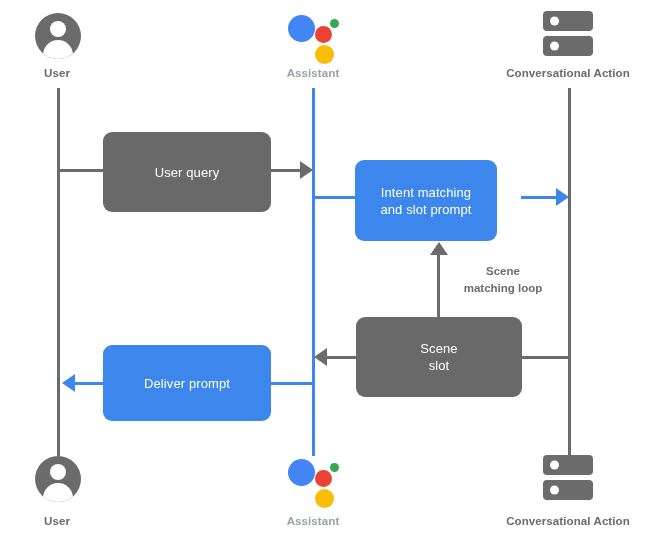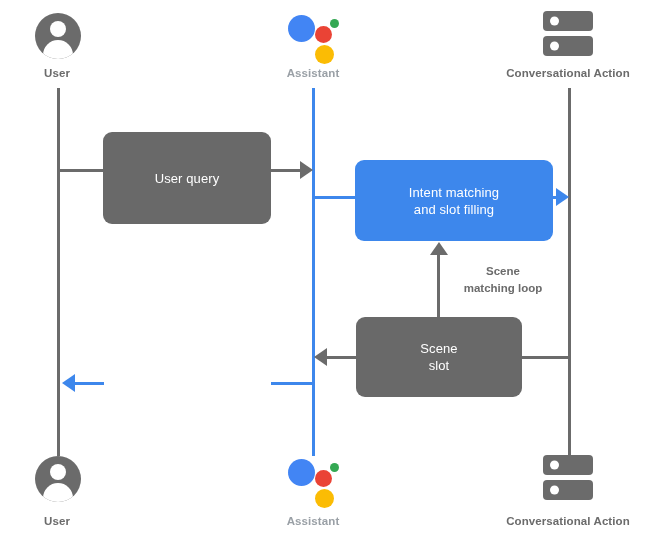--- a/index.html
+++ b/index.html
@@ -94,32 +94,32 @@
     <span class="bar b1">
         <span class="led"></span>
       </span>
     <span class="bar b2">
         <span class="led"></span>
       </span>
   </div>
   <div class="actor-label gray" style="left:488px; top:66px; width:160px;">Conversational Action</div>
 
   <div class="hline gray" style="left:58px; top:169px; width:46px;"></div>
-  <div class="node gray" style="left:103px; top:132px; width:168px; height:92px;">
+  <div class="node gray" style="left:103px; top:132px; width:168px; height:80px;">
     <span>User query</span>
   </div>
 
   <div class="hline gray" style="left:271px; top:169px; width:33px;"></div>
   <div class="arrow right gray" style="left:300px; top:161px;"></div>
 
   <div class="hline blue" style="left:313px; top:196px; width:44px;"></div>
-  <div class="node blue" style="left:355px; top:160px; width:198px; height:81px;">
+  <div class="node blue" style="left:355px; top:160px; width:142px; height:81px;">
     <span>
       <span>Intent matching</span><br>
-      <span>and slot filling</span>
+      <span>and slot prompt</span>
     </span>
   </div>
 
   <div class="hline blue" style="left:521px; top:196px; width:39px;"></div>
   <div class="arrow right blue" style="left:556px; top:188px;"></div>
 
   <div class="vline gray" style="left:437px; top:254px; height:64px;"></div>
   <div class="arrow up gray" style="left:430px; top:242px;"></div>
   <div class="loop-label" style="left:443px; top:263px; width:120px;">
     <span>Scene</span><br>
@@ -131,20 +131,23 @@
     <span>
       <span>Scene</span><br>
       <span>slot</span>
     </span>
   </div>
 
   <div class="hline gray" style="left:327px; top:356px; width:29px;"></div>
   <div class="arrow left gray" style="left:314px; top:348px;"></div>
 
   <div class="hline blue" style="left:271px; top:382px; width:43px;"></div>
+  <div class="node blue" style="left:103px; top:345px; width:168px; height:76px;">
+    <span>Deliver prompt</span>
+  </div>
 
   <div class="hline blue" style="left:75px; top:382px; width:29px;"></div>
   <div class="arrow left blue" style="left:62px; top:374px;"></div>
 
   <div class="person-icon" style="left:35px; top:456px;">
     <span class="head"></span>
     <span class="body"></span>
   </div>
   <div class="actor-label gray" style="left:7px; top:514px; width:100px;">User</div>
 

